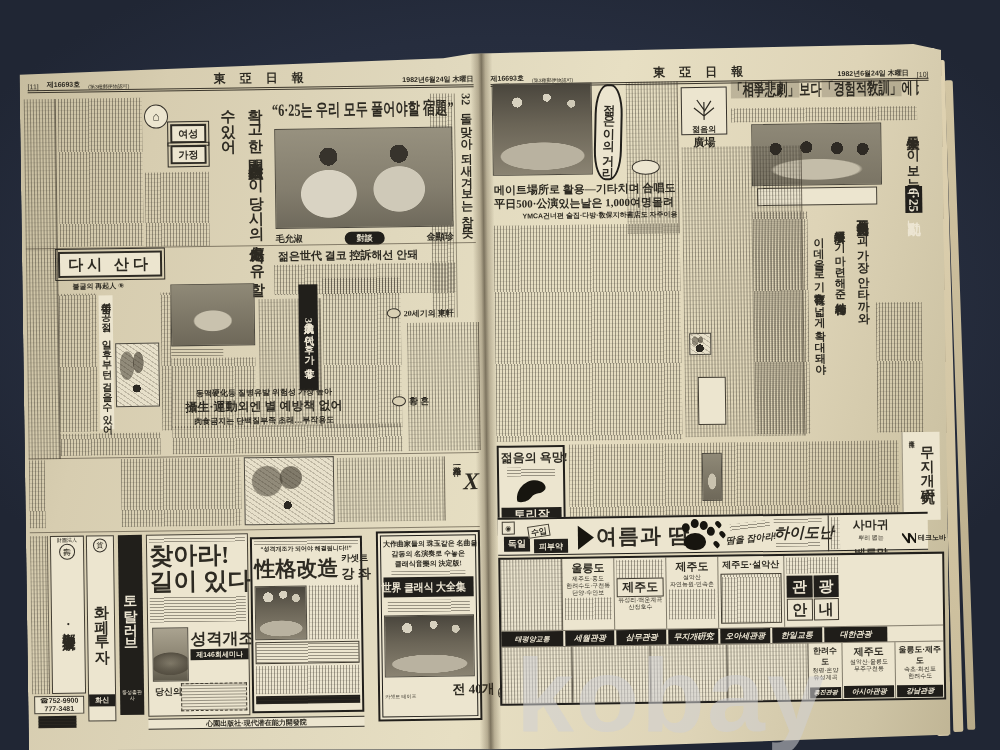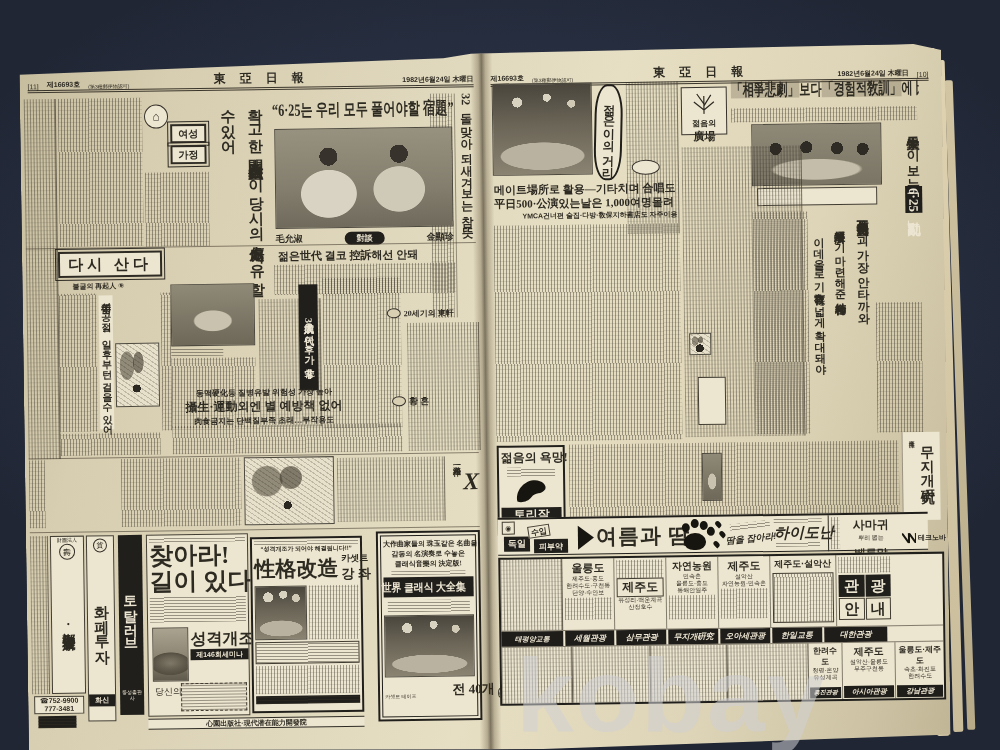--- a/index.html
+++ b/index.html
@@ -212,21 +212,21 @@
       </div>
 
       <div class="ab" style="left:120px;top:480px;width:102px;height:182px;background:#ece5cf;border:1px solid #423d32;padding:2px;">
         <div class="txl" style="height:5px;"></div>
         <div class="ser nw" style="font-size:24px;font-weight:900;line-height:26px;">찾아라!</div>
         <div class="ser nw" style="font-size:24px;font-weight:900;line-height:26px;">길이 있다</div>
         <div class="txl" style="height:26px;margin-top:2px;"></div>
         <div class="ab photo ph5" style="left:4px;top:92px;width:36px;height:54px;"></div>
         <div class="ab ser nw" style="left:42px;top:94px;font-size:16px;font-weight:900;">성격개조</div>
         <div class="ab bb ctr nw" style="left:42px;top:114px;width:58px;height:11px;font-size:7px;font-weight:bold;">제146회세미나</div>
-        <div class="ab nw" style="left:6px;top:150px;font-size:9px;font-weight:400;">당신의</div>
+        <div class="ab nw" style="left:6px;top:150px;font-size:9px;font-weight:700;">당신의</div>
         <div class="ab bd txl" style="left:32px;top:148px;width:66px;height:28px;border-style:dashed;"></div>
       </div>
 
       <div class="ab ctr nw" style="left:120px;top:664px;width:216px;height:11px;border-top:1px solid #2e2b24;border-bottom:1px solid #2e2b24;font-size:7px;font-weight:bold;background:#ece5cf;">心園出版社·現代潜在能力開發院</div>
 
       <div class="ab" style="left:224px;top:484px;width:112px;height:176px;background:#ece5cf;border:2px solid #211f1b;padding:2px;">
         <div class="txl" style="height:4px;"></div>
         <div class="ctr nw" style="font-size:6px;font-weight:bold;height:8px;">“성격개조가 되어야 해결됩니다!!”</div>
         <div style="display:flex;align-items:center;gap:3px;">
           <span class="ser nw" style="font-size:21px;font-weight:900;">性格改造</span>
@@ -276,21 +276,21 @@
       </div>
 
       <div class="ab photo ph3" style="left:11px;top:34px;width:100px;height:92px;"></div>
 
       <div class="ab ctr" style="left:113px;top:36px;width:28px;height:96px;background:#ece5cf;border:2px solid #211f1b;border-radius:12px/30px;transform:rotate(2deg);">
         <span class="vh ser" style="font-size:12px;font-weight:900;height:90px;">젊은이의 거리</span>
       </div>
 
       <div class="ab tx colr" style="left:145px;top:34px;width:52px;height:152px;"></div>
 
-      <div class="ab" style="left:200px;top:40px;width:46px;height:48px;border:1px solid #35312a;background:#ece5cf;text-align:center;padding-top:2px;">
+      <div class="ab" style="left:200px;top:40px;width:46px;height:48px;border:1px solid #35312a;background:#ece5cf;text-align:center;padding-top:8px;">
         <svg width="30" height="24" viewBox="0 0 30 24">
             <path d="M15 24 L15 6 M15 14 L8 4 M15 16 L22 5 M15 20 L5 12 M15 20 L25 12" stroke="#2d2a22" stroke-width="1.2" fill="none"></path>
           </svg>
         <div style="font-size:8px;font-weight:bold;">젊음의</div>
         <div class="ser" style="font-size:11px;font-weight:900;">廣場</div>
       </div>
 
       <div class="ab ser" style="left:250px;top:34px;width:188px;height:26px;overflow:hidden;">
         <span class="scx" style="font-size:16px;font-weight:900;transform:scaleX(0.70);">
           <span class="hl">「相爭悲劇」</span><span>보다</span><span class="hl">「경험적敎訓」</span><span>에 比重</span>
@@ -389,27 +389,20 @@
             <div class="l">단양·수안보</div>
             <div class="tx" style="height:22px;margin-top:1px;"></div>
           </div>
           <div class="card" style="width:52px;">
             <div class="tx" style="height:18px;"></div>
             <div class="t bd" style="font-size:12px;">제주도</div>
             <div class="l">유성리·백운계곡</div>
             <div class="l">산정호수</div>
           </div>
           <div class="card" style="width:52px;">
-            <div class="t" style="font-size:10px;">자연농원</div>
-            <div class="l">민속촌</div>
-            <div class="l">울릉도·홍도</div>
-            <div class="l">동해안일주</div>
-            <div class="tx" style="height:24px;margin-top:1px;"></div>
-          </div>
-          <div class="card" style="width:52px;">
             <div class="t" style="font-size:11px;">제주도</div>
             <div class="l">설악산</div>
             <div class="l">자연농원·민속촌</div>
             <div class="tx" style="height:30px;margin-top:1px;"></div>
           </div>
           <div class="card" style="width:66px;">
             <div class="t" style="font-size:9px;">제주도·설악산</div>
             <div class="tx bd" style="height:50px;margin-top:2px;"></div>
           </div>
 

